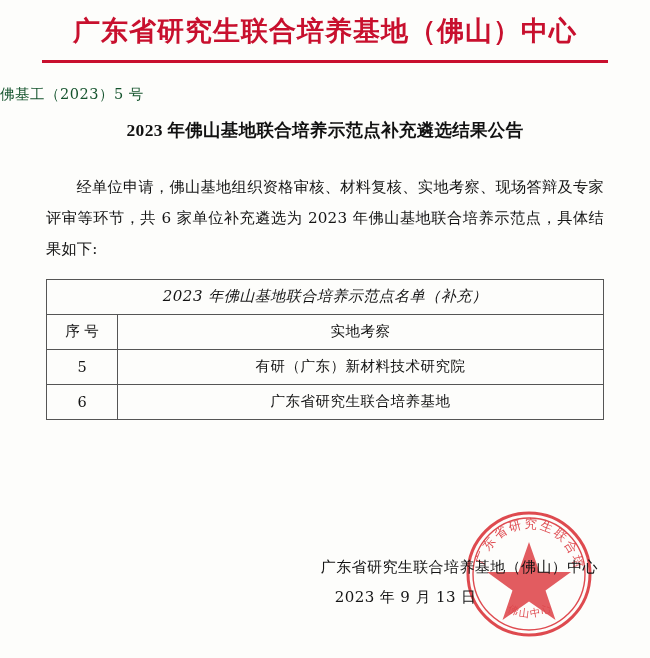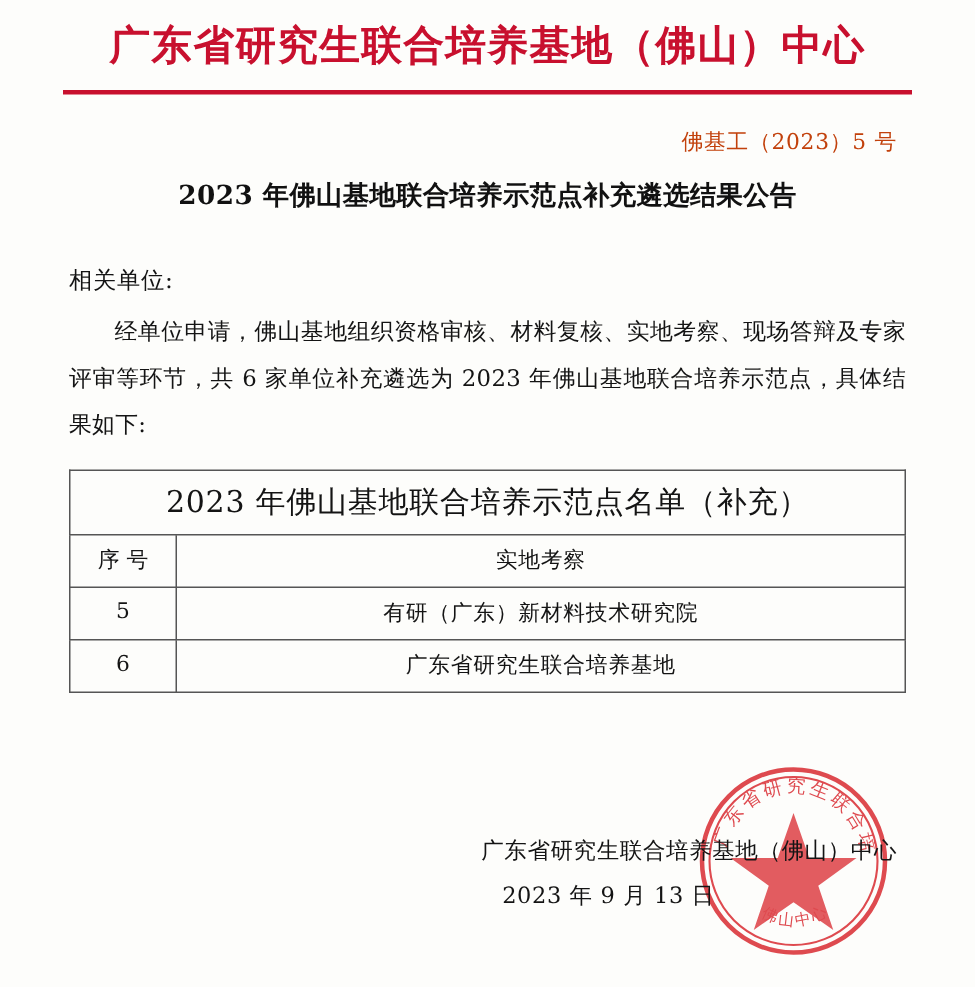--- a/index.html
+++ b/index.html
@@ -38,34 +38,34 @@
   }
   .letterhead-rule {
     margin: 12px 42px 0 42px;
     height: 3px;
     background: #c8102e;
   }
 
   
   .doc-number {
     margin: 22px 52px 0 0;
-    text-align: right;
     font-size: 14.5px;
-    color: #c2410c;
+    color: #14532d;
     letter-spacing: 0.5px;
   }
 
   
   .doc-title {
     margin: 14px 0 0 0;
     text-align: center;
     font-size: 17.5px;
     font-weight: bold;
     letter-spacing: 0.3px;
     color: #111;
+    font-family: Liberation Serif, serif;
   }
 
   
   .body-block {
     margin: 30px 46px 0 46px;
     font-size: 15.2px;
     line-height: 2.05;
     color: #141414;
     text-align: justify;
   }
@@ -88,23 +88,24 @@
     width: 100%;
     font-size: 14.5px;
   }
   table.result-table td {
     border: 1px solid #555;
     text-align: center;
     padding: 7px 4px 8px 4px;
     color: #141414;
   }
   td.table-caption {
-    font-size: 20px;
+    font-size: 15px;
     letter-spacing: 0.5px;
     padding: 9px 4px 10px 4px;
+    font-style: italic;
   }
   td.col-idx {
     width: 62px;
   }
   td.col-name {
     letter-spacing: 0.5px;
   }
 
   
   .signature {
@@ -140,21 +141,20 @@
   <div class="letterhead">
     <div class="letterhead-title">广东省研究生联合培养基地（佛山）中心</div>
     <div class="letterhead-rule"></div>
   </div>
 
   <div class="doc-number">佛基工（2023）5 号</div>
 
   <div class="doc-title">2023 年佛山基地联合培养示范点补充遴选结果公告</div>
 
   <div class="body-block">
-    <div class="salutation">相关单位:</div>
     <div class="para">经单位申请，佛山基地组织资格审核、材料复核、实地考察、现场答辩及专家评审等环节，共 6 家单位补充遴选为 2023 年佛山基地联合培养示范点，具体结果如下:</div>
   </div>
 
   <div class="table-wrap">
     <table class="result-table">
       <tbody>
         <tr>
           <td class="table-caption" colspan="2">2023 年佛山基地联合培养示范点名单（补充）</td>
         </tr>
         <tr>

